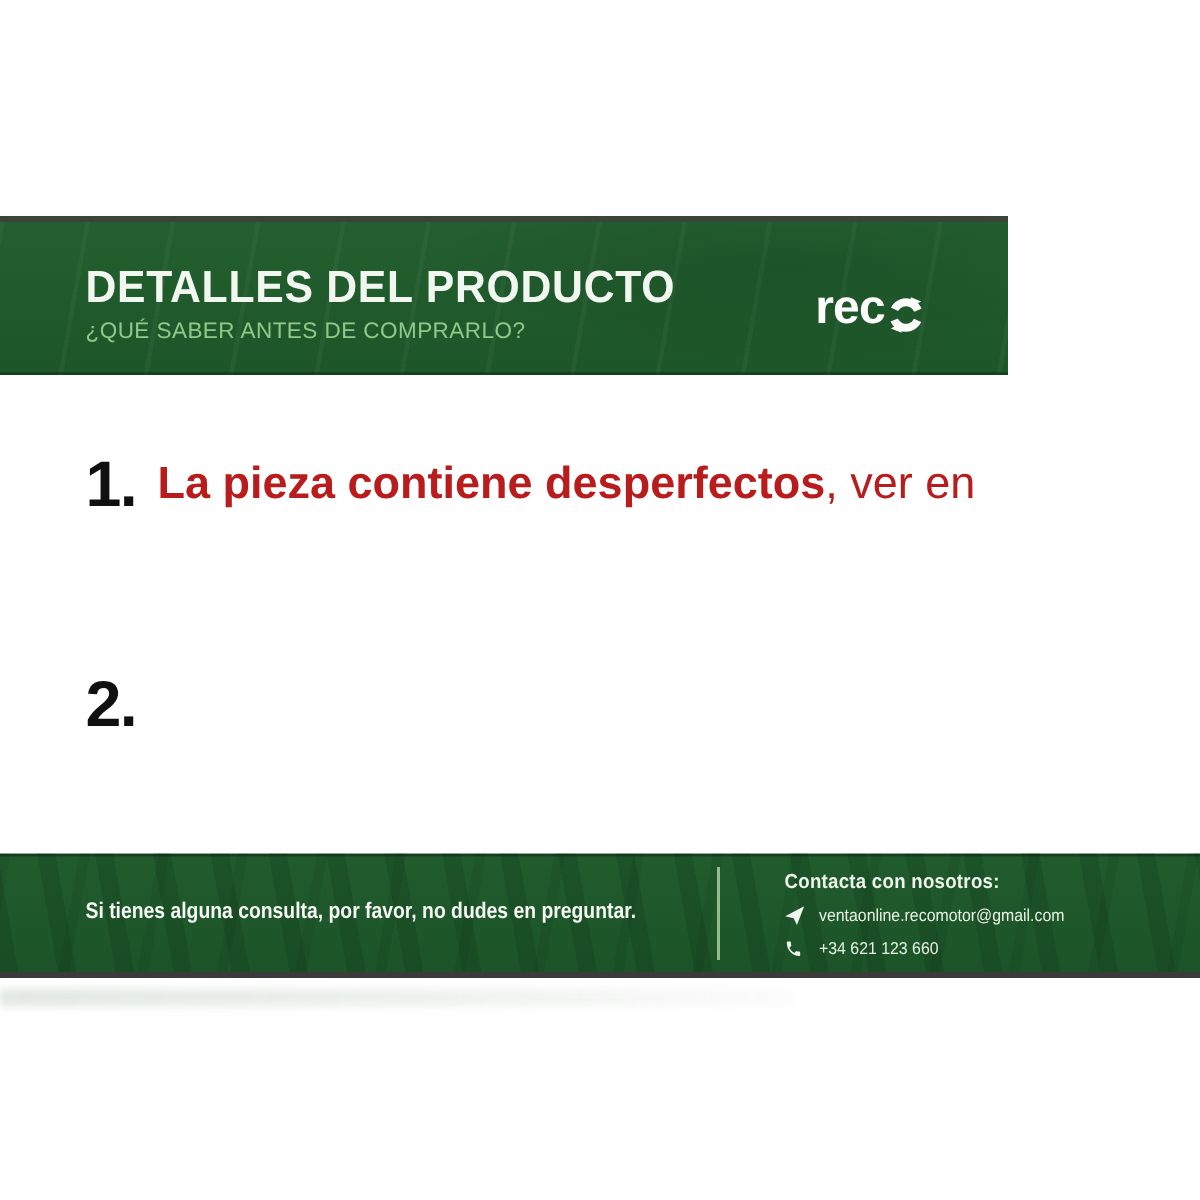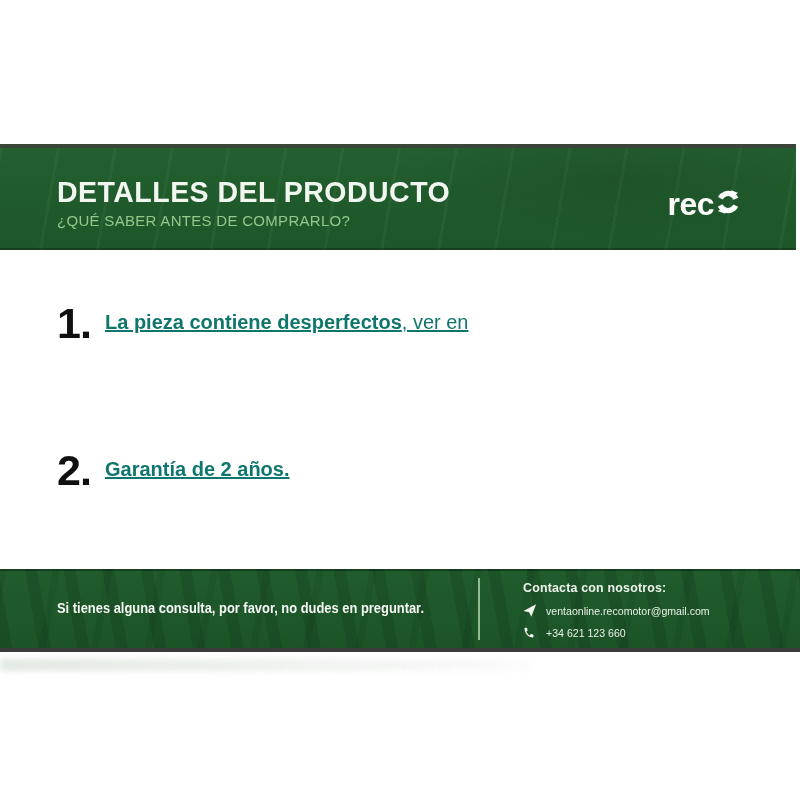--- a/index.html
+++ b/index.html
@@ -4,52 +4,52 @@
 <style>
   * { margin:0; padding:0; box-sizing:border-box; }
   html,body { background:#ffffff; }
   .canvas {
     position:relative; width:800px; height:800px; overflow:hidden;
     background:#ffffff; font-family:"Liberation Sans", sans-serif;
   }
 
   
   .header {
-    position:absolute; left:0; top:144px; width:796px; height:106px;
+    position:absolute; left:0; top:144px; width:672px; height:106px;
     border-top:4px solid #3b433b;
     background:
       radial-gradient(ellipse 340px 90px at 78% 30%, rgba(0,0,0,0.10), transparent 70%),
       repeating-linear-gradient(100deg, rgba(255,255,255,0.035) 0 3px, transparent 3px 56px),
       linear-gradient(180deg,#235f2f,#1d5629);
     box-shadow: inset 0 -2px 0 rgba(0,0,0,0.25);
   }
   .header-title {
     position:absolute; left:57px; top:27px;
     font-size:30px; font-weight:bold; color:#f2f6f0; letter-spacing:0.5px;
     transform:scaleX(.95); transform-origin:left center; white-space:nowrap;
   }
   .header-subtitle {
     position:absolute; left:57px; top:64px;
     font-size:15px; color:#93c88a; letter-spacing:0.3px; white-space:nowrap;
   }
   .logo {
     position:absolute; right:54px; top:38px;
-    display:flex; align-items:flex-start;
+    display:flex; align-items:flex-end;
     font-size:32px; font-weight:bold; color:#fdfdfb; letter-spacing:-0.5px;
   }
   .logo svg { display:block; margin:3px 1px 0 1px; }
 
   
   .item { position:absolute; left:57px; display:flex; }
   .item-number {
     font-size:43px; font-weight:bold; color:#101010; line-height:1;
     width:48px; letter-spacing:-1px; flex:none;
   }
   .item-body { padding-top:2px; }
-  .heading-line { font-size:20px; color:#0f766e; line-height:37px; white-space:nowrap;text-decoration:underline; }
+  .heading-line { font-size:30px; color:#b91c1c; line-height:37px; white-space:nowrap; }
   .hl-bold { font-weight:bold; }
   .item-translation { margin-top:12px; font-size:13.5px; color:#262626; }
   #item1 { top:302px; }
   #item2 { top:449px; }
   #item2 .item-translation { margin-top:9px; }
 
   
   .footer {
     position:absolute; left:0; top:569px; width:800px; height:83px;
     border-bottom:4px solid #3b3b3b;
@@ -106,21 +106,20 @@
   <div class="item" id="item1">
     <div class="item-number">1.</div>
     <div class="item-body">
       <div class="heading-line"><span class="hl-bold">La pieza contiene desperfectos</span><span>, ver en</span></div>
     </div>
   </div>
 
   <div class="item" id="item2">
     <div class="item-number">2.</div>
     <div class="item-body">
-      <div class="heading-line"><span class="hl-bold">Garantía de 2 años.</span></div>
     </div>
   </div>
 
   <div class="footer">
     <div class="footer-message">Si tienes alguna consulta, por favor, no dudes en preguntar.</div>
     <div class="footer-divider"></div>
     <div class="contact">
       <div class="contact-heading">Contacta con nosotros:</div>
       <div class="contact-row">
         <span class="icon">

